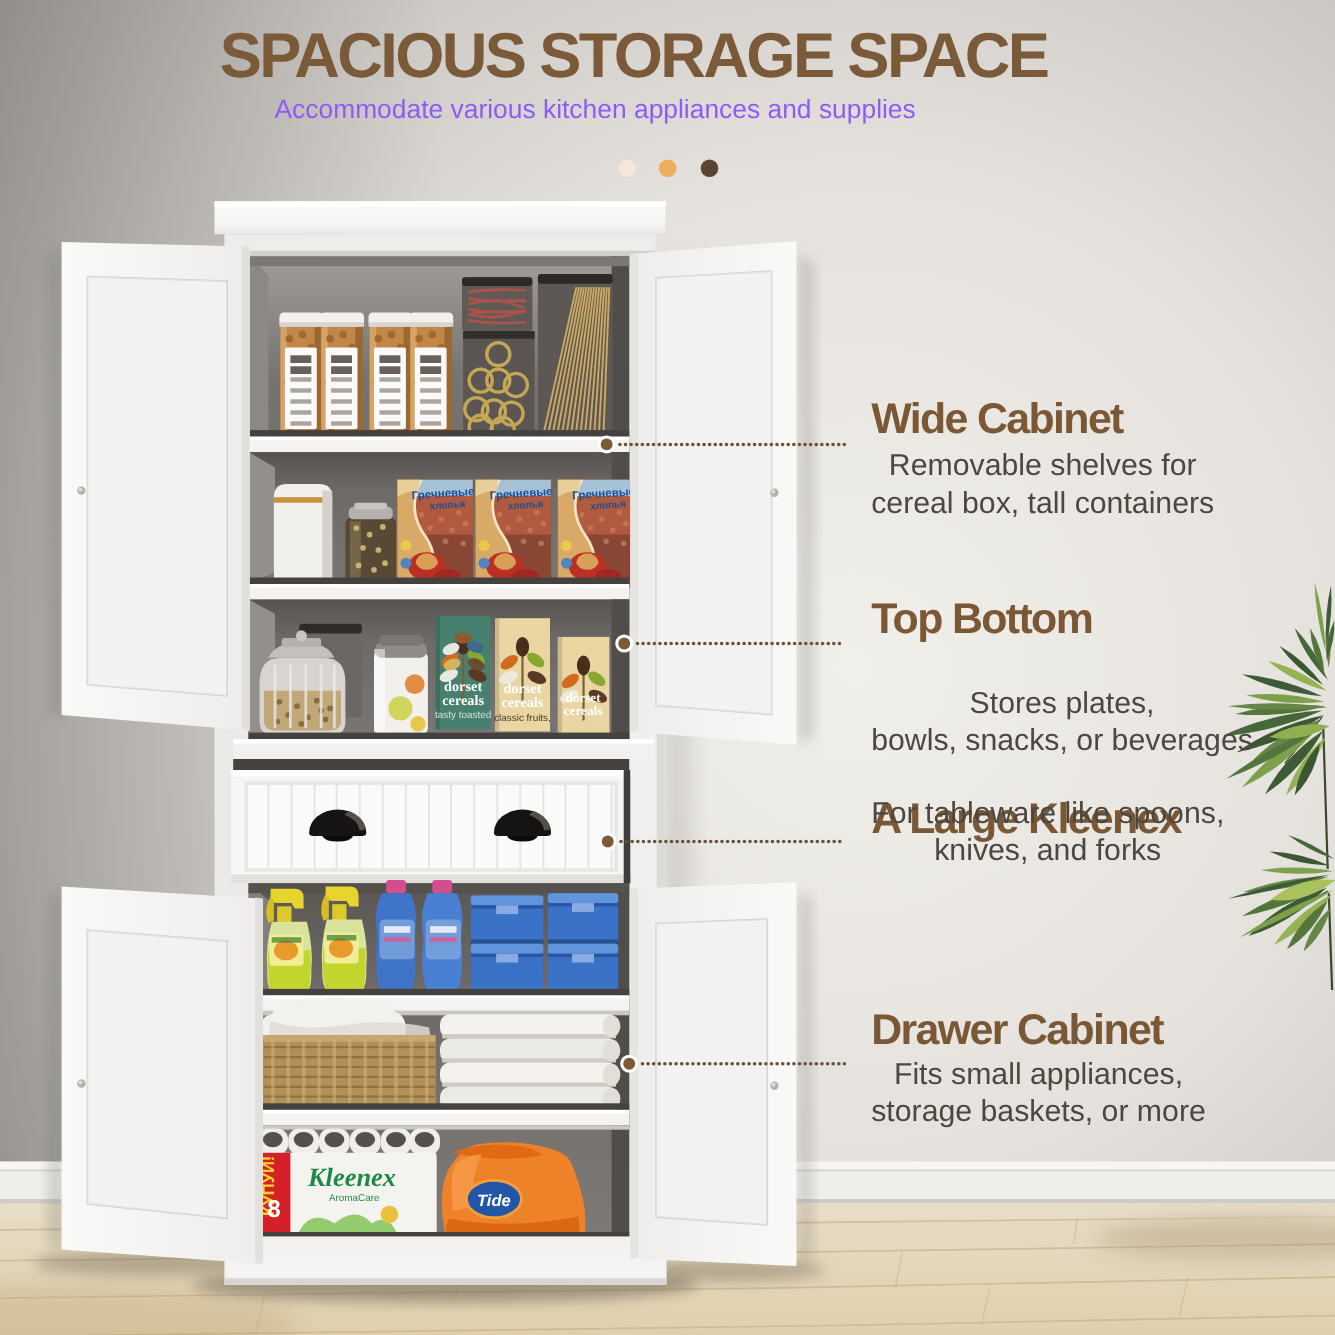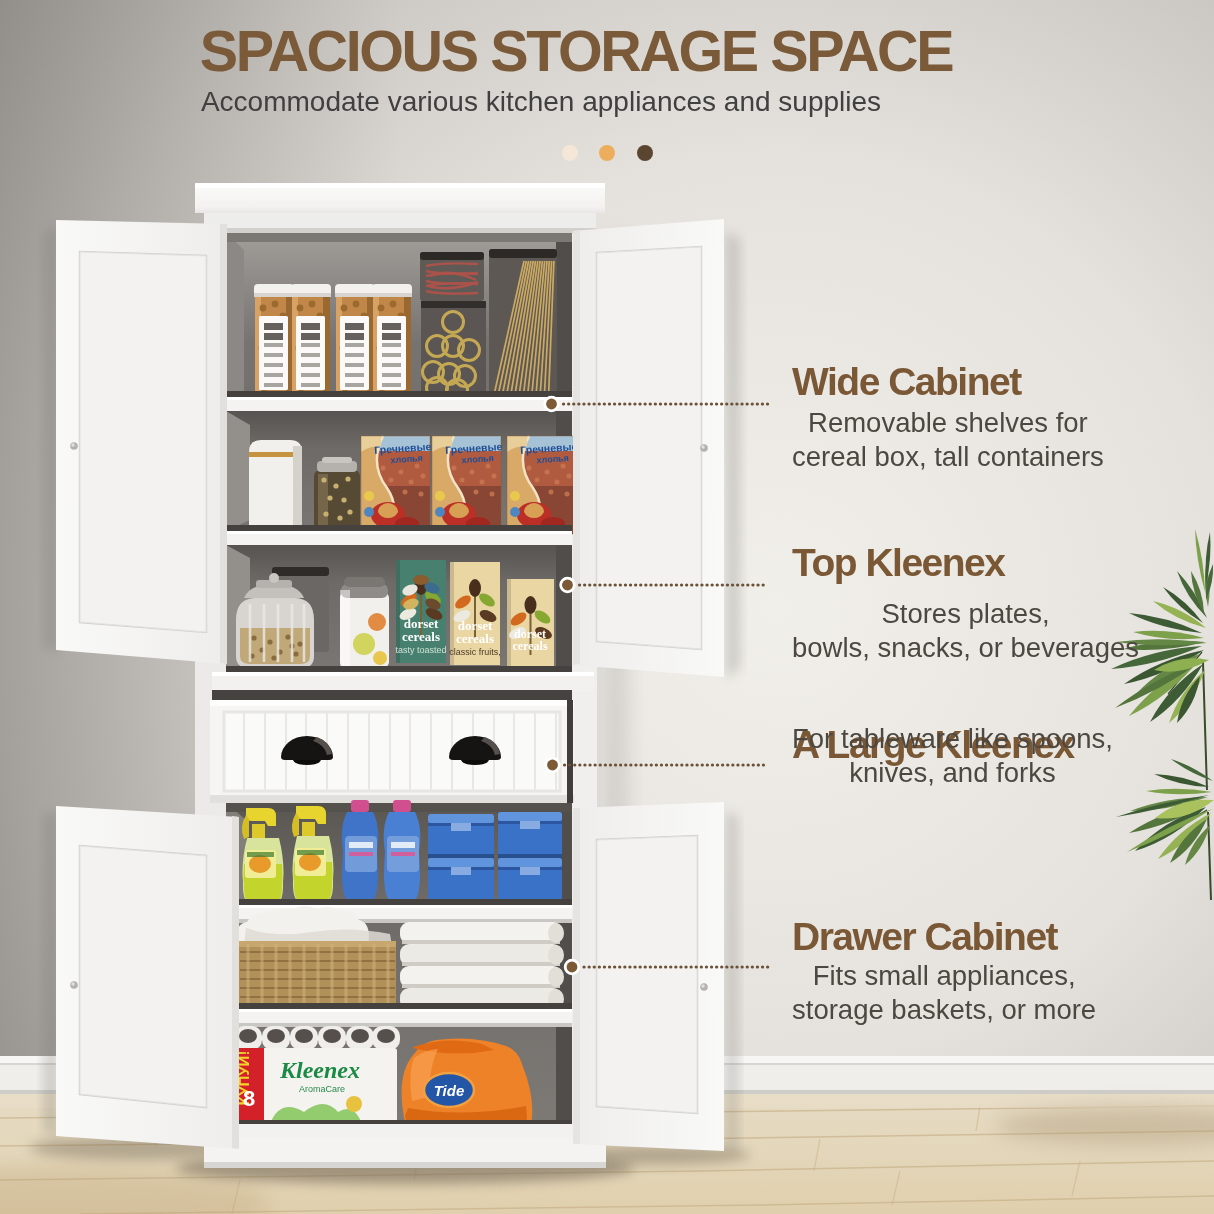--- a/index.html
+++ b/index.html
@@ -1,18 +1,18 @@
 <!DOCTYPE html>
 <html><head><meta charset="utf-8">
 <style>
 html,body{margin:0;padding:0;width:1214px;height:1214px;overflow:hidden;}
 body{font-family:"Liberation Sans", sans-serif;position:relative;}
 svg.bg{position:absolute;top:0;left:0;}
 .title{position:absolute;top:18px;left:0;width:1152px;text-align:center;font-size:57.5px;font-weight:bold;color:#7a5a39;letter-spacing:-2.4px;}
-.subtitle{position:absolute;top:86px;left:0;width:1082px;text-align:center;font-size:28px;color:#404040;}
+.subtitle{position:absolute;top:86px;left:0;width:1082px;text-align:center;font-size:24px;color:#8b5cf6;}
 .dot{position:absolute;top:145px;width:16px;height:16px;border-radius:50%;}
 .h{position:absolute;left:792px;font-size:39px;font-weight:bold;color:#7a5836;letter-spacing:-1.5px;}
 .b{position:absolute;left:792px;font-size:27.5px;color:#4c4741;line-height:33.5px;text-align:center;}
 </style></head>
 <body>
 <svg class="bg" width="1214" height="1214" viewBox="0 0 1214 1214">
 <defs>
 <radialGradient id="wall" cx="0.64" cy="0.5" r="0.88">
  <stop offset="0" stop-color="#f1efea"></stop>
  <stop offset="0.42" stop-color="#e5e2dd"></stop>
@@ -685,18 +685,18 @@
 <circle cx="572" cy="967" r="5.4" fill="#7c5a36"></circle>
 </svg>
 
 <div class="title">SPACIOUS STORAGE SPACE</div>
 <div class="subtitle">Accommodate various kitchen appliances and supplies</div>
 <div class="dot" style="left:562px;background:#f4e7d8"></div>
 <div class="dot" style="left:599px;background:#ecae5c"></div>
 <div class="dot" style="left:637px;background:#5a4531"></div>
 <div class="h" style="top:360px">Wide Cabinet</div>
 <div class="b" style="top:406px">Removable shelves for<br>cereal box, tall containers</div>
-<div class="h" style="top:541px">Top Kleenex</div>
-<div class="b" style="top:597px">Stores plates,<br>bowls, snacks, or beverages</div>
+<div class="h" style="top:541px">Top Bottom</div>
+<div class="b" style="top:622px">Stores plates,<br>bowls, snacks, or beverages</div>
 <div class="h" style="top:723px">A Large Kleenex</div>
 <div class="b" style="top:722px">For tableware like spoons,<br>knives, and forks</div>
 <div class="h" style="top:915px">Drawer Cabinet</div>
 <div class="b" style="top:959px">Fits small appliances,<br>storage baskets, or more</div>
 
 </body></html>

